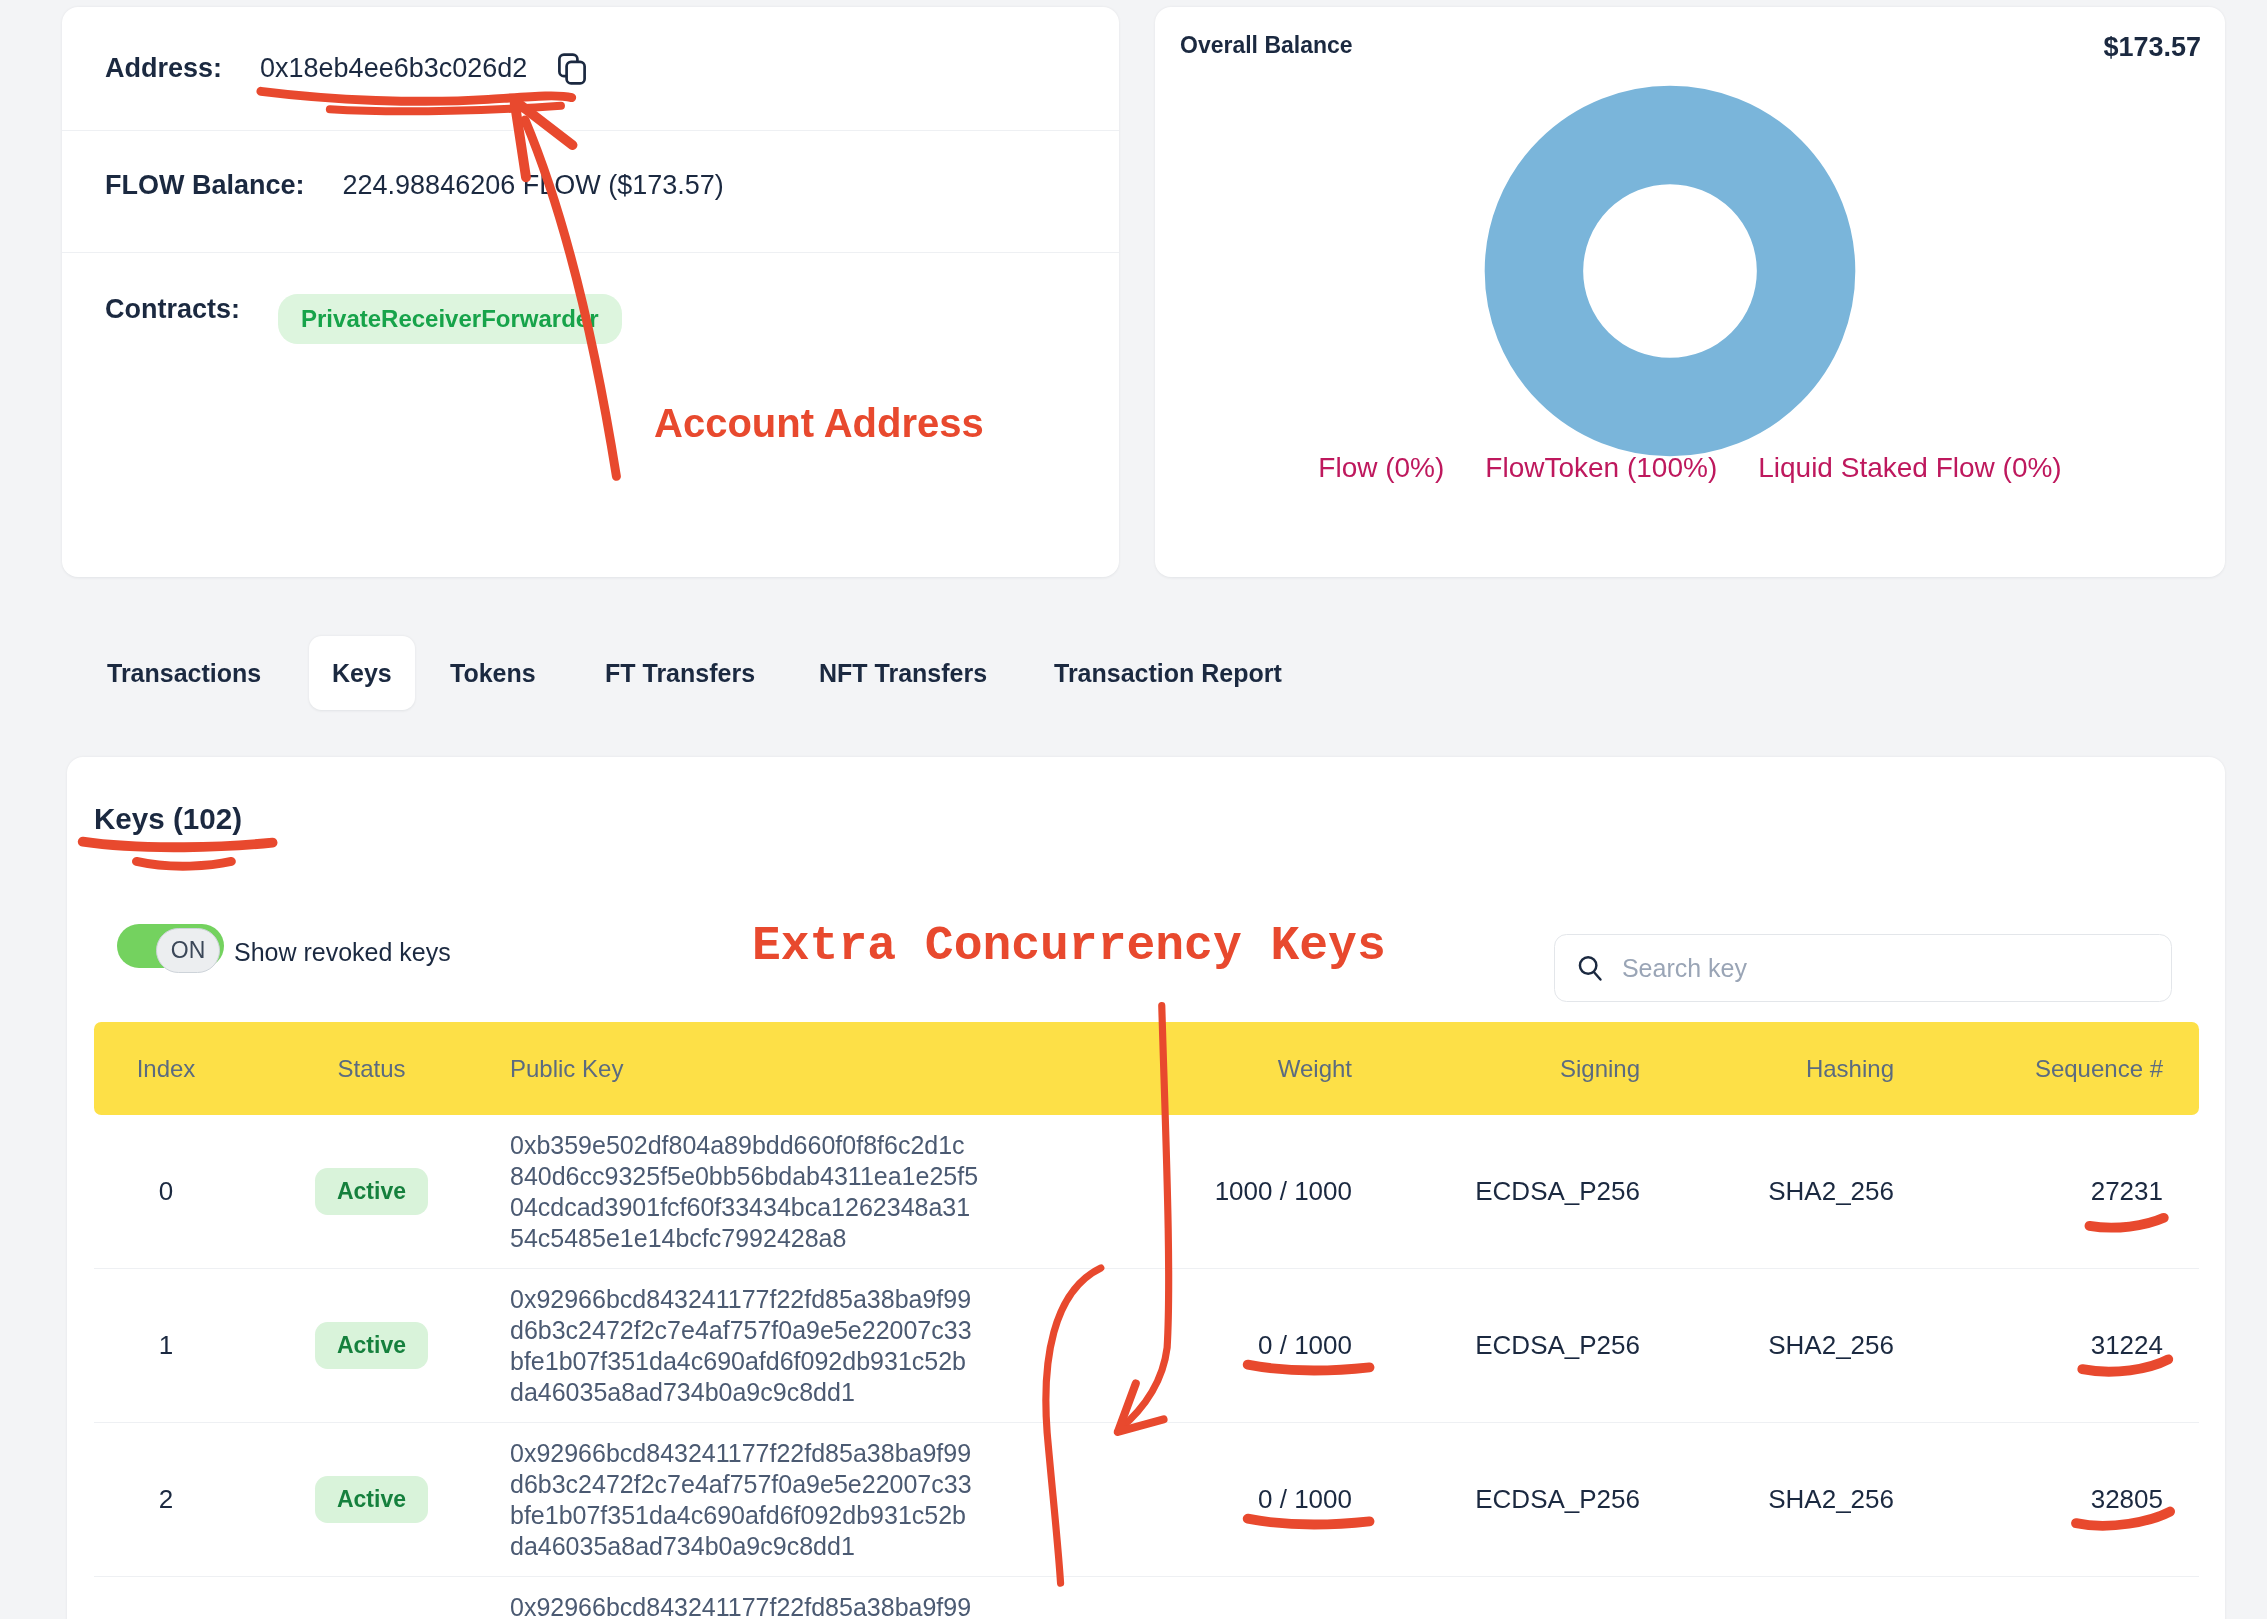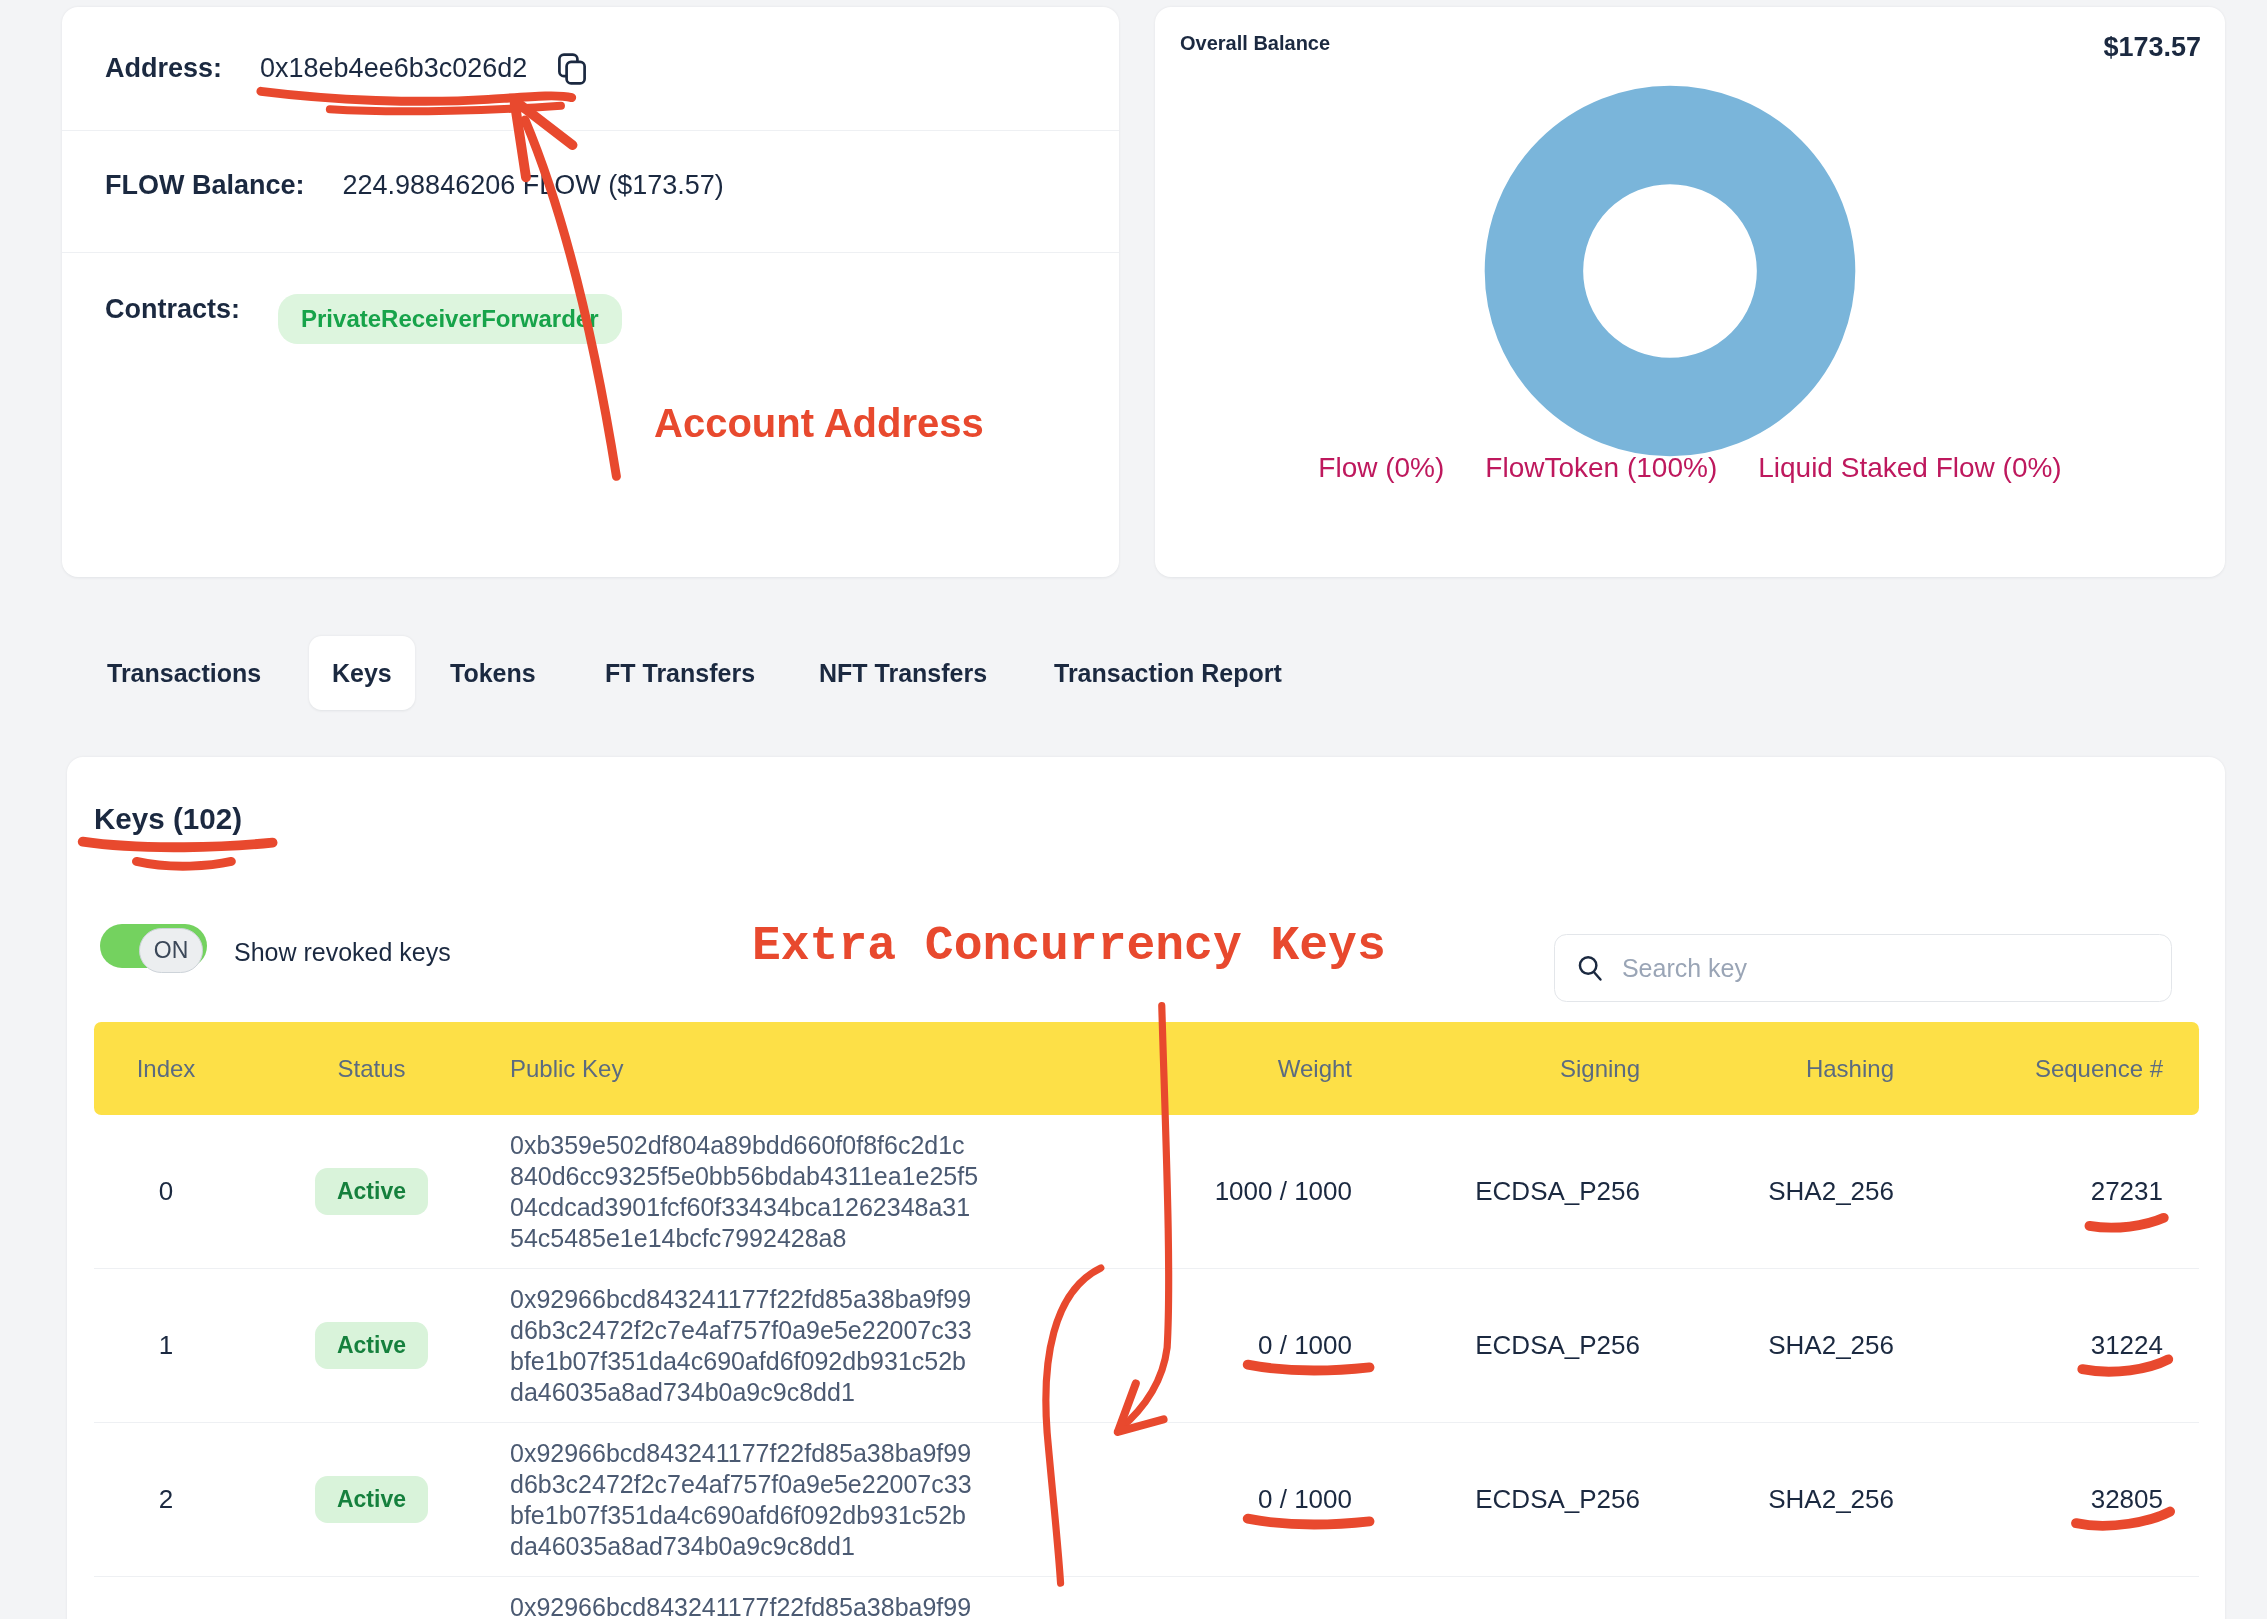--- a/index.html
+++ b/index.html
@@ -22,40 +22,40 @@
   #row-address { top:0; height:123px; }
   #row-balance { top:123px; height:110px; border-top:1.8px solid #eef0f3; }
   #row-contracts { top:245px; height:325px; border-top:1.8px solid #eef0f3; align-items:flex-start; padding-top:41px; }
   .copy-btn { margin-left:25px; width:39px; height:39px; display:flex; align-items:center; justify-content:center; cursor:pointer; }
   .chip {
     background:#ddf5de; color:#17a34a; font-weight:bold; font-size:24px;
     padding:10.7px 23px; border-radius:19.7px; margin-left:38px;
   }
   
   #balance-card { left:1155px; top:7.2px; width:1070px; height:570px; }
-  #balance-title { position:absolute; left:25px; top:25px; font-size:20px; font-weight:bold; }
+  #balance-title { position:absolute; left:25px; top:25px; font-size:23px; font-weight:bold; }
   #balance-amount { position:absolute; right:24px; top:25px; font-size:27px; font-weight:bold; }
   #donut-wrap { position:absolute; left:327px; top:76px; width:376px; height:376px; }
   #legend { position:absolute; left:0; right:0; top:445px; display:flex; justify-content:center; gap:41px; }
   #legend span { font-size:28px; color:#be185d; }
   
   #tabs { position:absolute; left:0; top:636px; width:100%; height:74px; }
   .tab { position:absolute; top:0; height:74px; display:flex; align-items:center;
          font-size:25px; font-weight:bold; color:#1b2940; cursor:pointer; }
   .tab.active { background:#fff; border-radius:12.5px; padding:0 23px; box-shadow:0 0.9px 2.7px rgba(16,24,40,.08); }
   .tab:nth-child(1){ left:107px; }
   .tab:nth-child(2){ left:309px; }
   .tab:nth-child(3){ left:450px; }
   .tab:nth-child(4){ left:605px; }
   .tab:nth-child(5){ left:819px; }
   .tab:nth-child(6){ left:1054px; }
   
   #keys-card { left:67px; top:757px; width:2158px; height:985px; }
   #keys-heading { position:absolute; left:27px; top:45px; font-size:29.6px; font-weight:bold; }
-  #toggle { position:absolute; left:33px; top:167px; width:107px; height:44px;
+  #toggle { position:absolute; left:50px; top:167px; width:107px; height:44px;
             background:#74d25f; border-radius:26px; cursor:pointer; }
   #toggle-knob { position:absolute; left:39px; top:3.6px; width:64px; height:45px;
             background:#eceef0; border:1.8px solid #cdd3d9; border-radius:22.4px;
             display:flex; align-items:center; justify-content:center;
             font-size:23px; color:#3b4758; }
   #toggle-label { position:absolute; left:167px; top:177px; height:36px; display:flex; align-items:center; font-size:25px; }
   #search-box { position:absolute; left:1487px; top:177px; width:618px; height:68px;
             background:#fff; border:1.8px solid #e3e6ea; border-radius:12.5px;
             display:flex; align-items:center; padding:0 19.7px; }
   #search-box input { border:none; outline:none; font-size:25px; margin-left:16px; width:100%;

